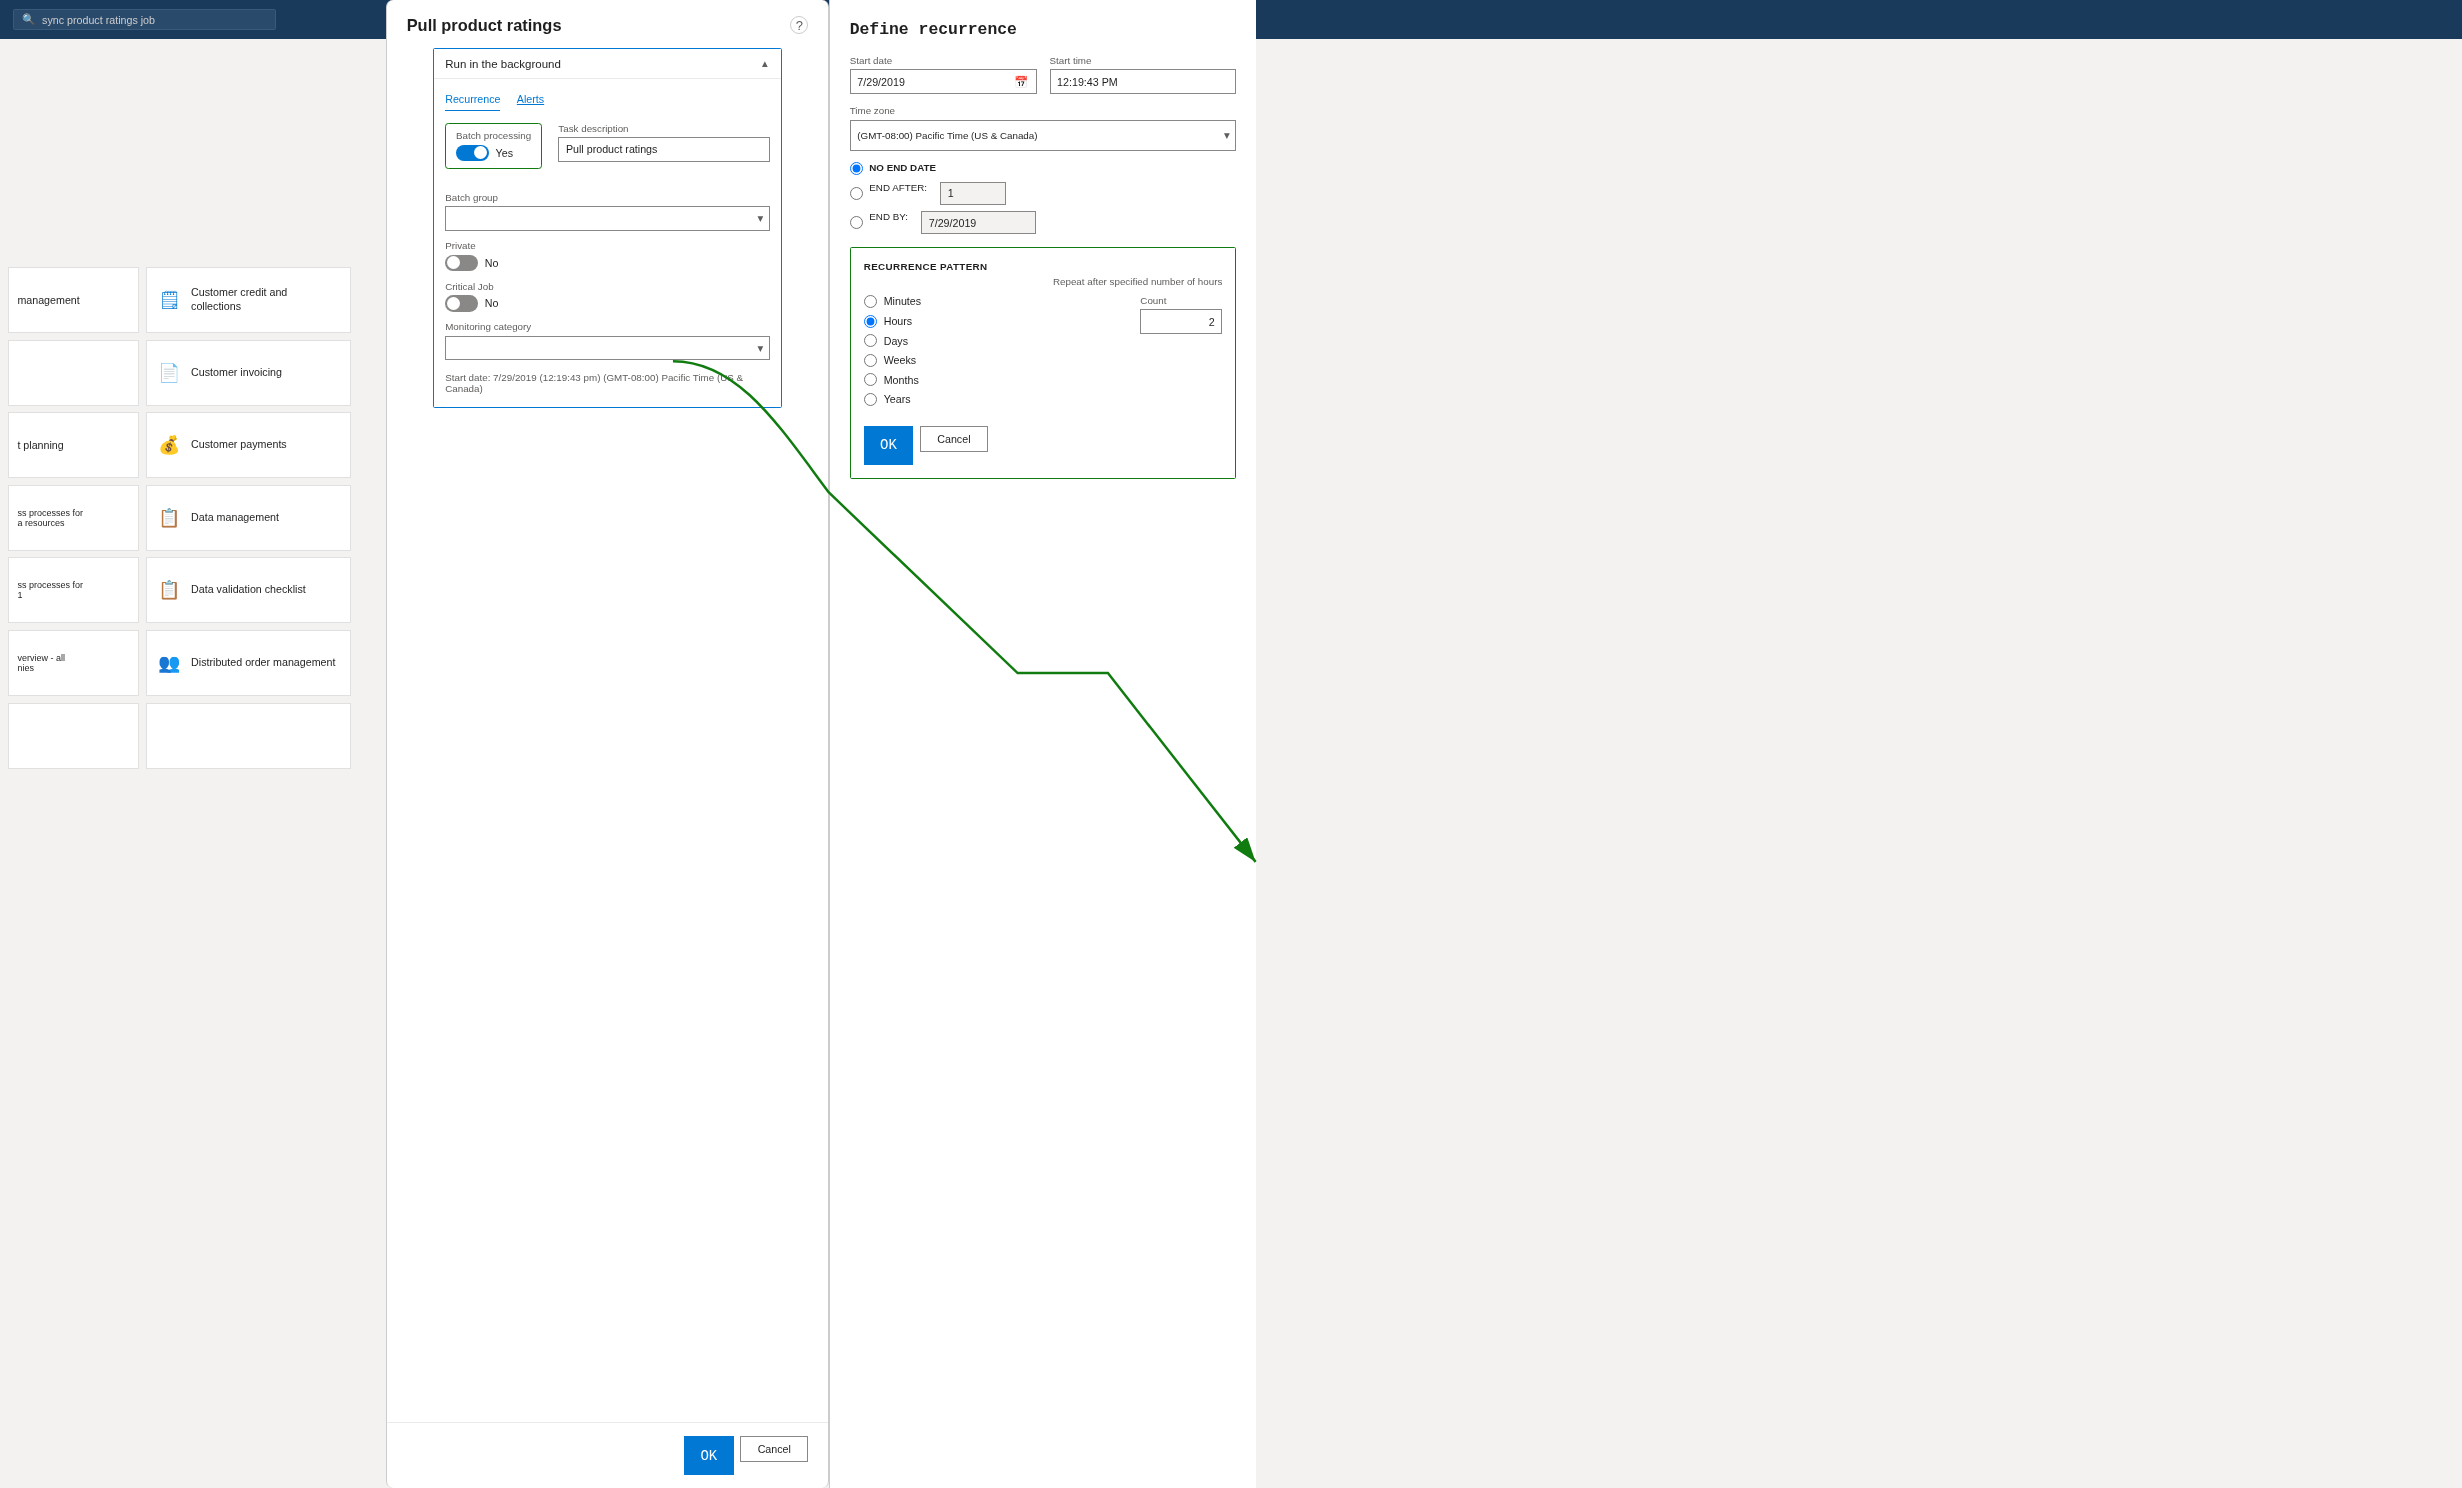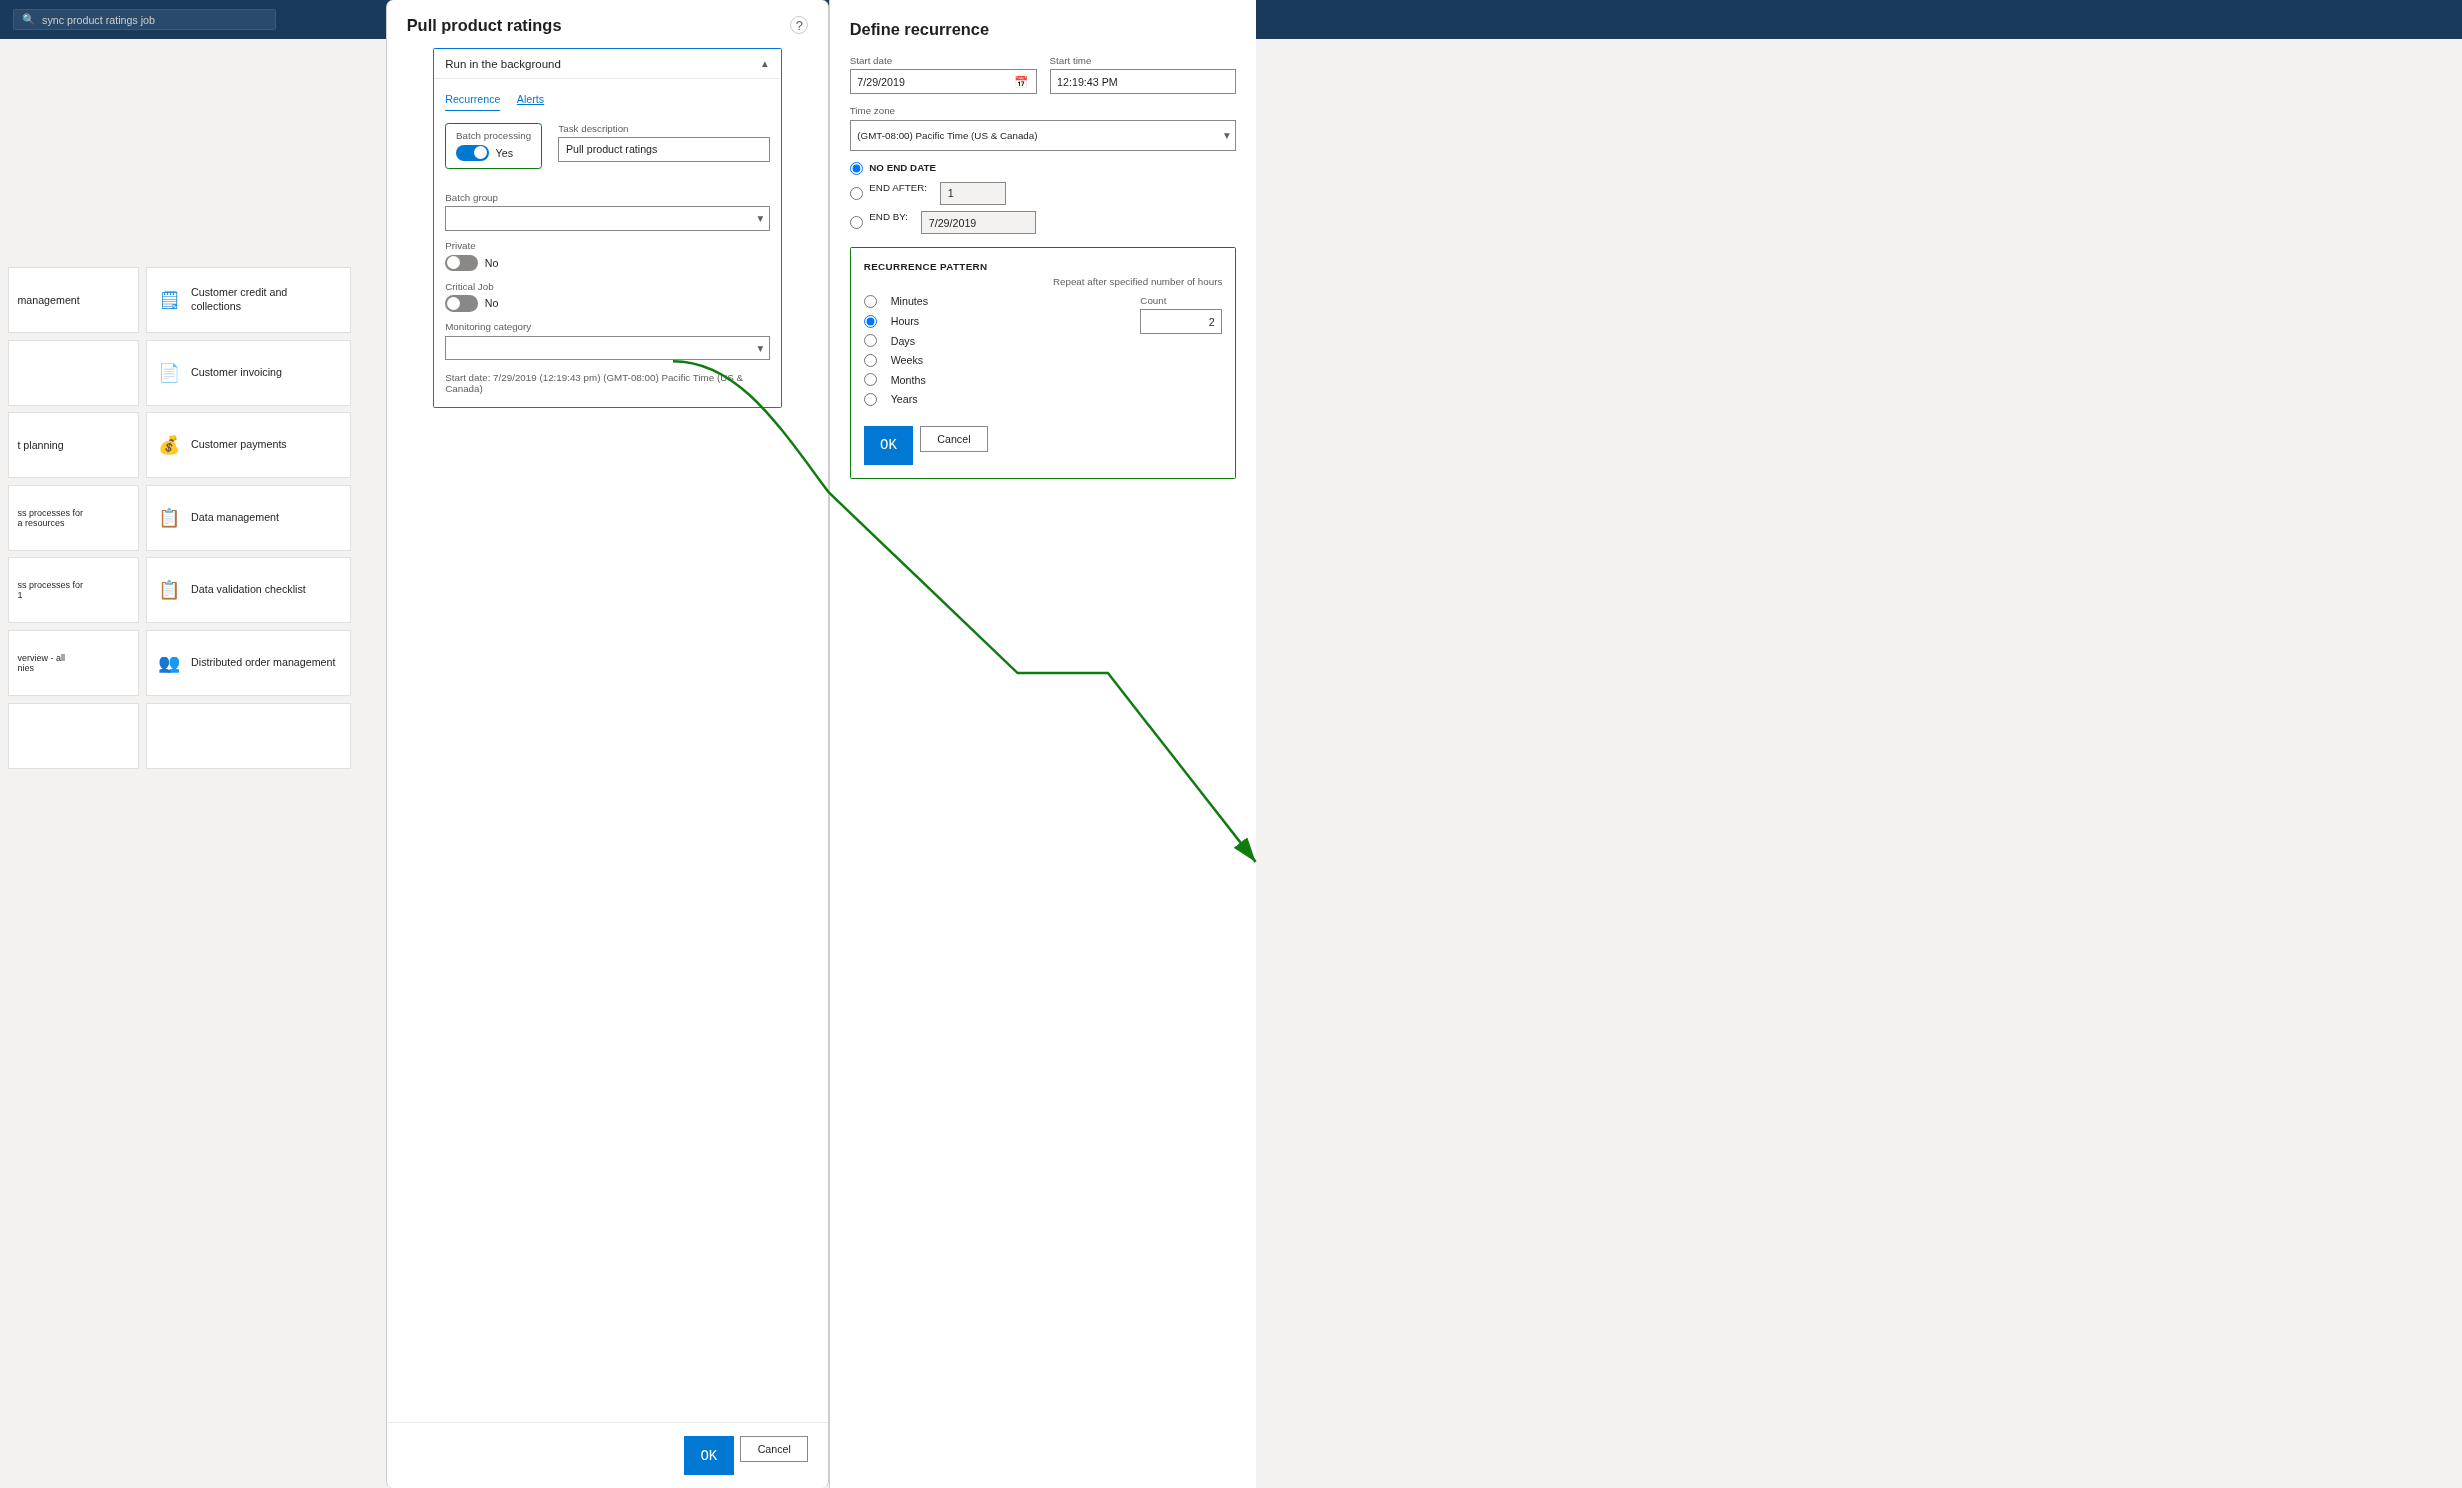--- a/index.html
+++ b/index.html
@@ -269,20 +269,21 @@
       padding: 19.7px 19.7px;
       z-index: 20;
       overflow-y: auto;
     }
 
     .recurrence-title {
       font-size: 16.4px;
       font-weight: 600;
       color: #201f1e;
       margin-bottom: 16.4px;
+      font-family: Liberation Mono, monospace;
     }
 
     .date-row {
       display: flex;
       gap: 13px;
       margin-bottom: 11.5px;
     }
     .date-field { flex: 1; }
     .date-label { font-size: 9.8px; color: #605e5c; margin-bottom: 3.3px; display: block; }
     .date-input-wrapper {
@@ -377,21 +378,21 @@
       display: flex;
       align-items: flex-start;
       gap: 13px;
       margin-bottom: 6.6px;
     }
 
     .rp-options { flex: 1; }
     .rp-option-row {
       display: flex;
       align-items: center;
-      gap: 14px;
+      gap: 7px;
       margin-bottom: 6.6px;
     }
     .rp-option-label { font-size: 10.7px; color: #201f1e; }
 
     .rp-count-section { width: 82px; }
     .count-label { font-size: 9.8px; color: #605e5c; margin-bottom: 3.3px; display: block; }
     .count-input {
       width: 100%;
       height: 24.6px;
       border: 0.8px solid #8a8886;

